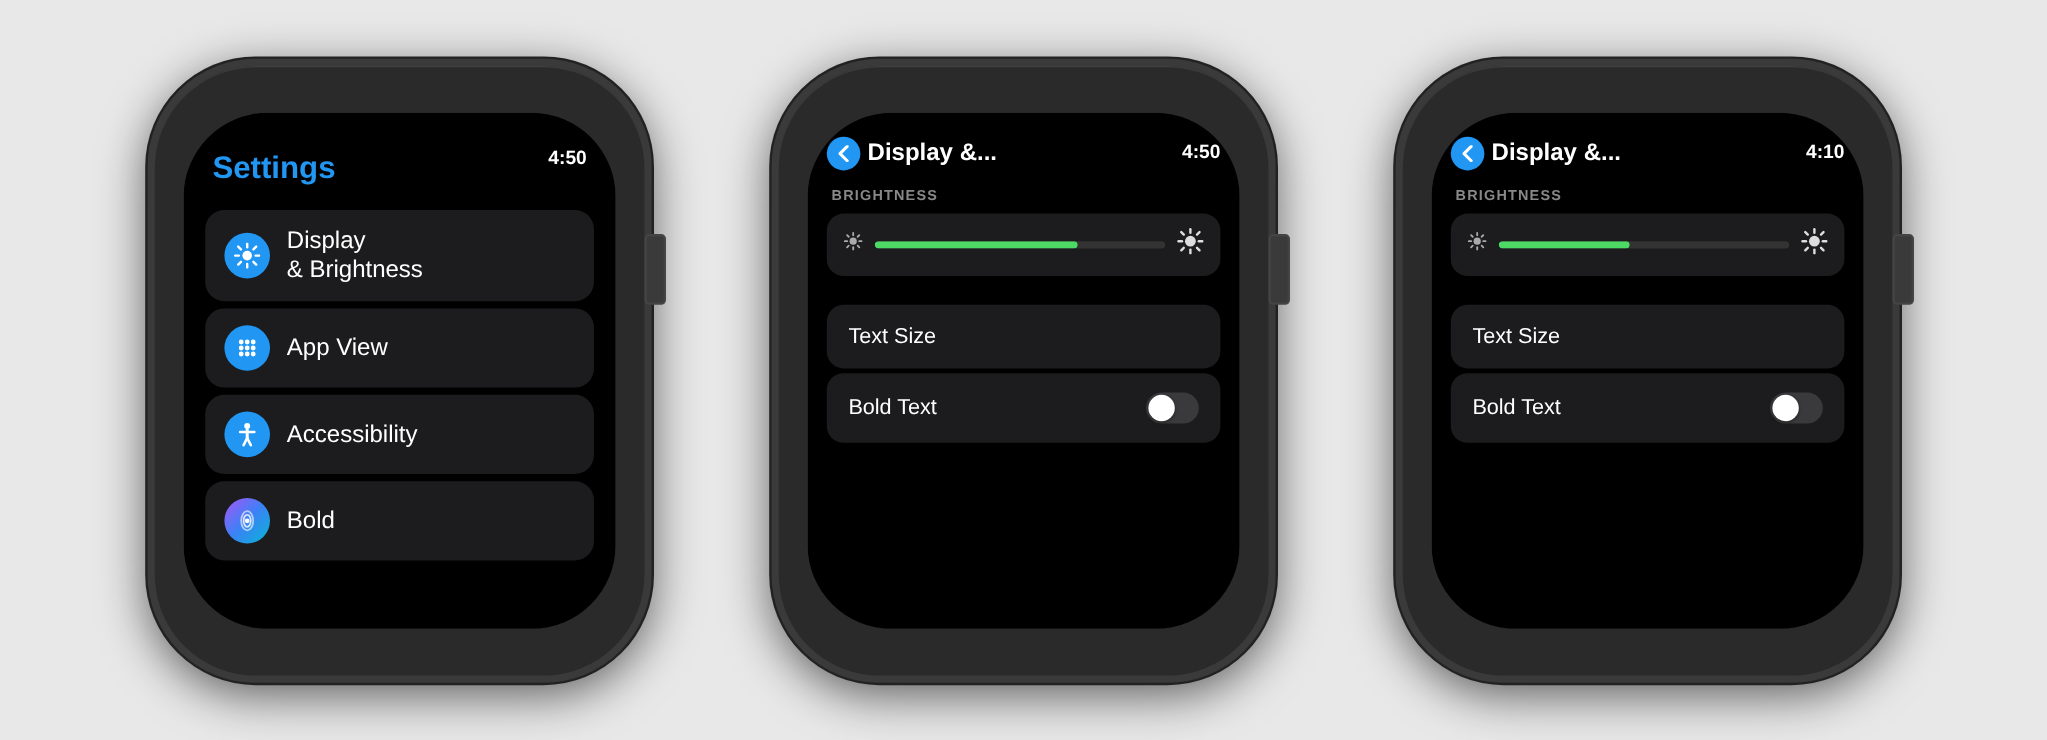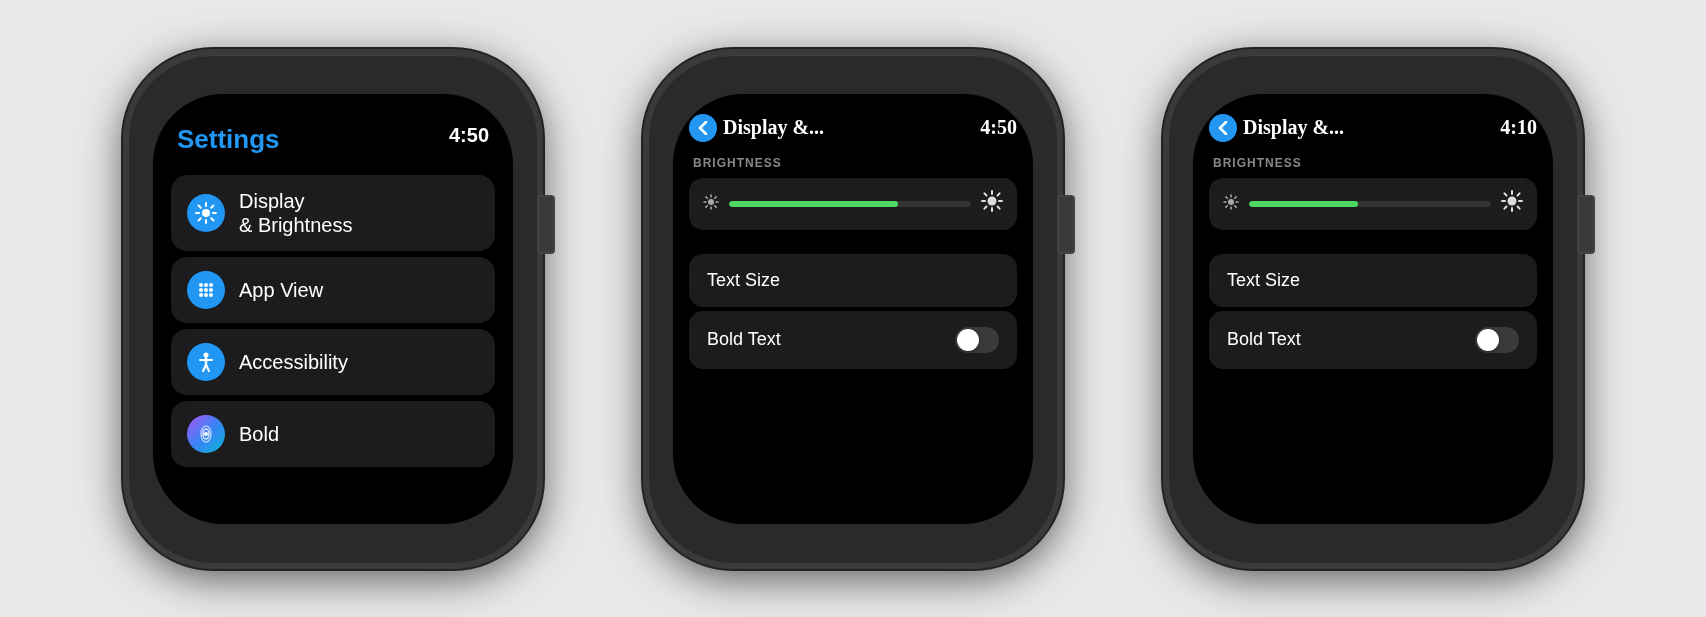--- a/index.html
+++ b/index.html
@@ -77,21 +77,21 @@
       padding: 0 6px;
     }
 
     .header-title {
       font-size: 26px;
       font-weight: 700;
       color: #2196f3;
     }
 
     .header-time {
-      font-size: 20px;
+      font-size: 16px;
       font-weight: 600;
       color: #fff;
     }
 
     .settings-list {
       display: flex;
       flex-direction: column;
       gap: 6px;
     }
 
@@ -133,21 +133,20 @@
       background: #000;
       display: flex;
       flex-direction: column;
     }
 
     .display-header {
       display: flex;
       align-items: center;
       justify-content: space-between;
       margin-bottom: 14px;
-      font-family: Liberation Serif, serif;
     }
 
     .display-header-left {
       display: flex;
       align-items: center;
       gap: 6px;
     }
 
     .back-btn {
       width: 28px;

